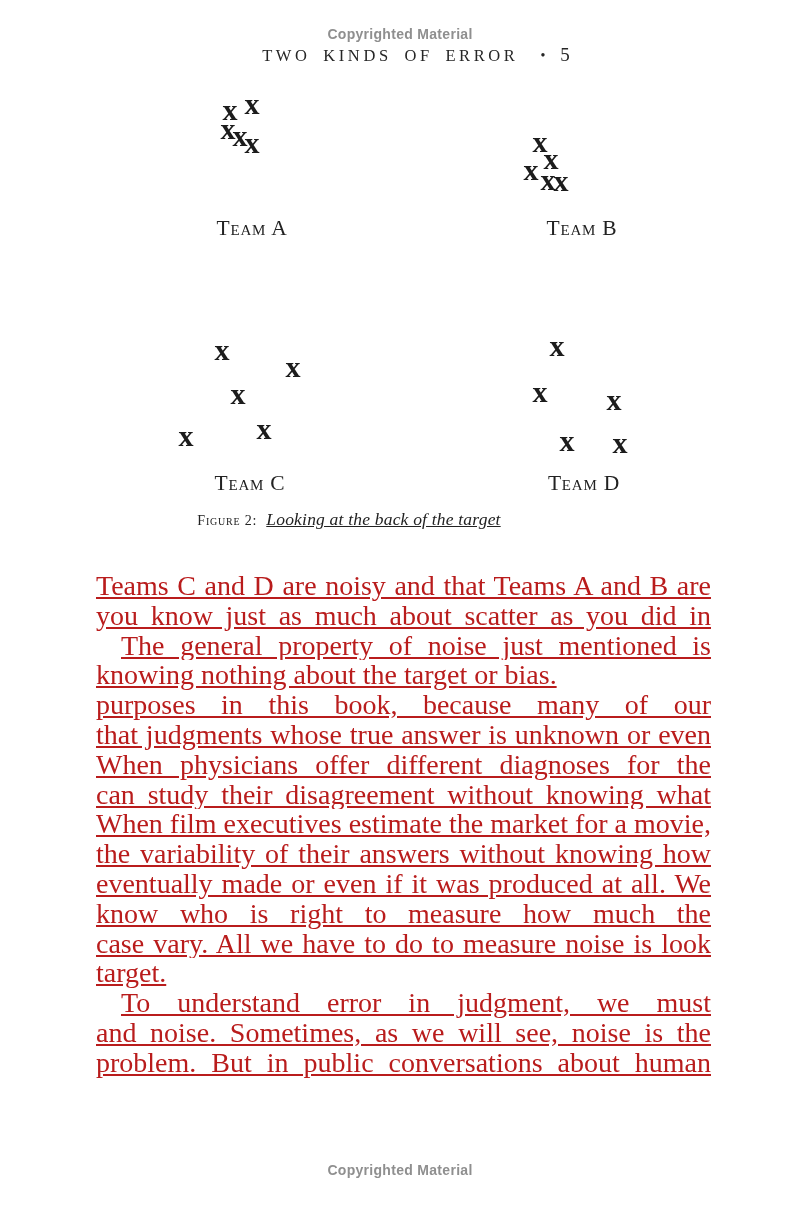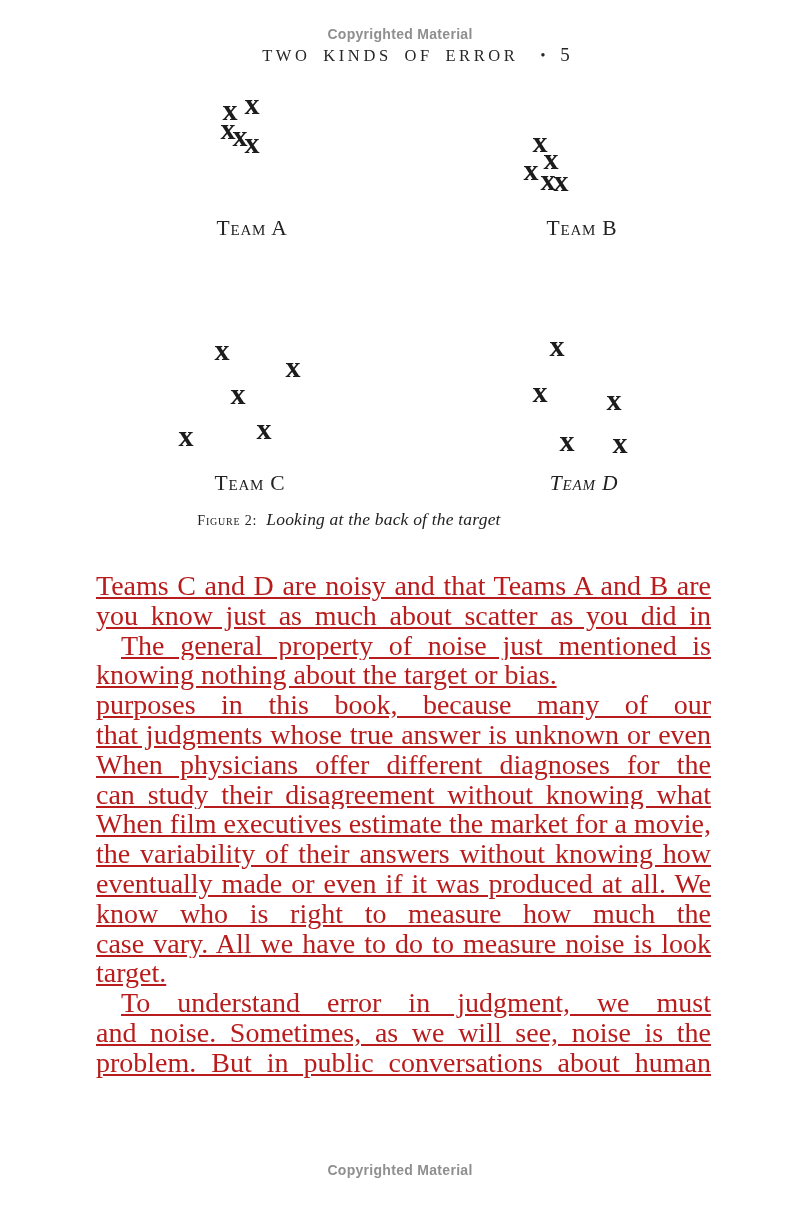--- a/index.html
+++ b/index.html
@@ -90,20 +90,21 @@
   .figure-caption .cap-label {
     font-variant: small-caps;
     font-size: 14px;
     letter-spacing: 0.8px;
     margin-right: 9px;
   }
   .figure-caption .cap-text {
     font-style: italic;
     font-size: 17.5px;
     letter-spacing: 0.2px;
+    text-decoration: underline;
   }
 
   .body-text {
     position: absolute;
     top: 571px;
     left: 96px;
     width: 615px;
     font-size: 28px;
     color: #b91c1c;
     text-decoration: underline;
@@ -154,21 +155,21 @@
       <span class="x-mark" style="left: 293px; top: 368px;">x</span>
       <span class="x-mark" style="left: 238px; top: 395px;">x</span>
       <span class="x-mark" style="left: 264px; top: 430px;">x</span>
       <span class="x-mark" style="left: 186px; top: 437px;">x</span>
       <div class="team-label" style="left: 250px; top: 483px;">Team C</div>
       <span class="x-mark" style="left: 557px; top: 347px;">x</span>
       <span class="x-mark" style="left: 540px; top: 393px;">x</span>
       <span class="x-mark" style="left: 614px; top: 401px;">x</span>
       <span class="x-mark" style="left: 567px; top: 442px;">x</span>
       <span class="x-mark" style="left: 620px; top: 444px;">x</span>
-      <div class="team-label" style="left: 584px; top: 483px; font-style: italic;">Team D</div>
+      <div class="team-label" style="left: 584px; top: 483px;">Team D</div>
     </div>
 
   <div class="body-text" id="body-text">
       <div class="line">Teams C and D are noisy and that Teams A and B are not. Indeed,</div>
       <div class="line">you know just as much about scatter as you did in figure 1. A general</div>
       <div class="line indent">The general property of noise just mentioned is essential for our</div>
       <div class="line lastline">knowing nothing about the target or bias.</div>
       <div class="line">purposes in this book, because many of our conclusions are drawn</div>
       <div class="line">that judgments whose true answer is unknown or even unknowable.</div>
       <div class="line">When physicians offer different diagnoses for the same patient, we</div>

